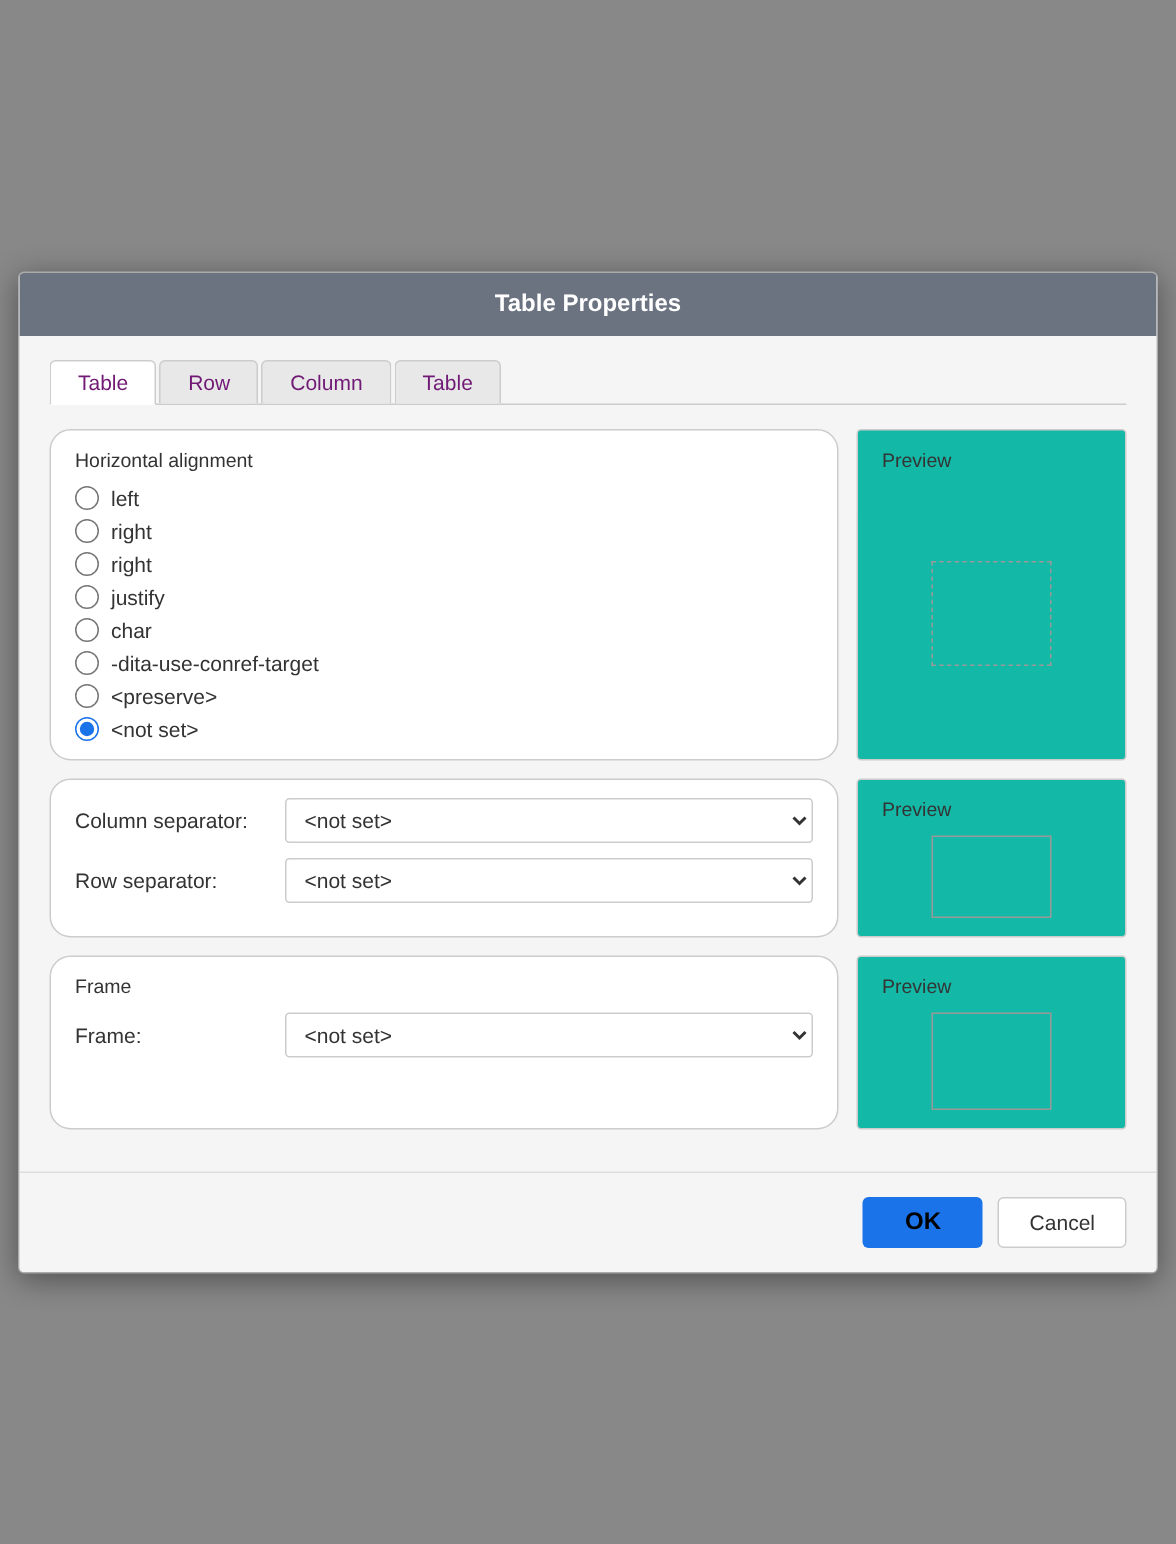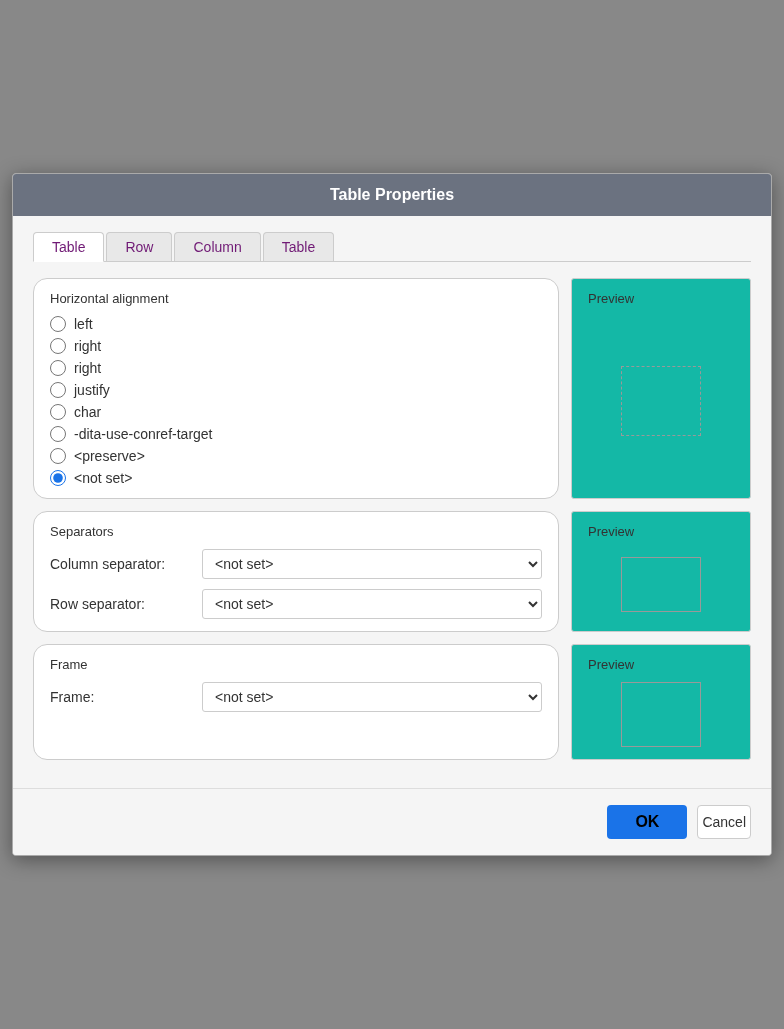--- a/index.html
+++ b/index.html
@@ -142,21 +142,20 @@
       width: 16px;
       height: 16px;
       margin: 0;
       cursor: pointer;
       accent-color: #1a73e8;
     }
 
     .form-row {
       display: flex;
       align-items: center;
-      gap: 12px;
       margin-bottom: 10px;
     }
 
     .form-row:last-child {
       margin-bottom: 0;
     }
 
     .form-label {
       width: 140px;
       font-size: 14px;
@@ -202,21 +201,21 @@
       background: #1a73e8;
       color: #000000;
       border: none;
       border-radius: 4px;
       font-size: 16px;
       cursor: pointer;
       font-weight: bold;
     }
 
     .btn-cancel {
-      padding: 8px 4px;
+      padding: 8px 20px;
       background: #fff;
       color: #333;
       border: 1px solid #ccc;
       border-radius: 4px;
       font-size: 14px;
       cursor: pointer;
     }
 
     .preview-container {
       display: flex;
@@ -286,21 +285,20 @@
       <div class="section-preview">
         <div class="preview-label">Preview</div>
         <div class="preview-container">
           <div class="preview-box"></div>
         </div>
       </div>
     </div>
 
     <div class="section">
       <div class="section-main">
-        <div class="section-title">Separators</div>
         <div class="form-row">
           <span class="form-label">Column separator:</span>
           <select class="form-select">
             <option>&lt;not set&gt;</option>
             <option>0</option>
             <option>1</option>
           </select>
         </div>
         <div class="form-row">
           <span class="form-label">Row separator:</span>

